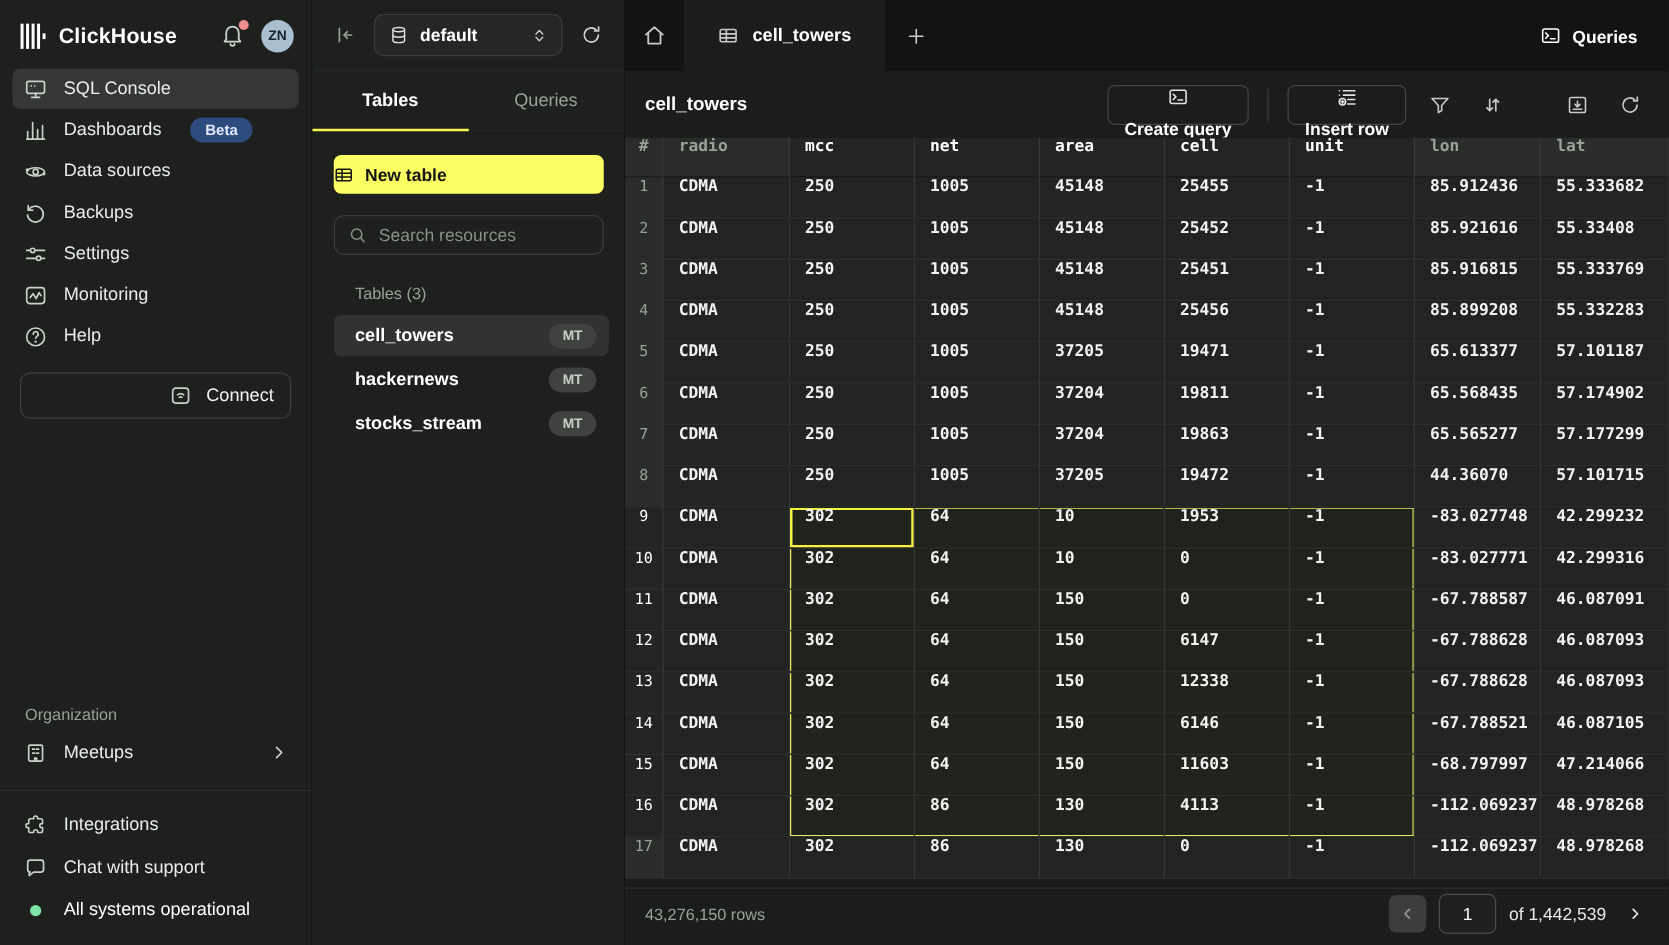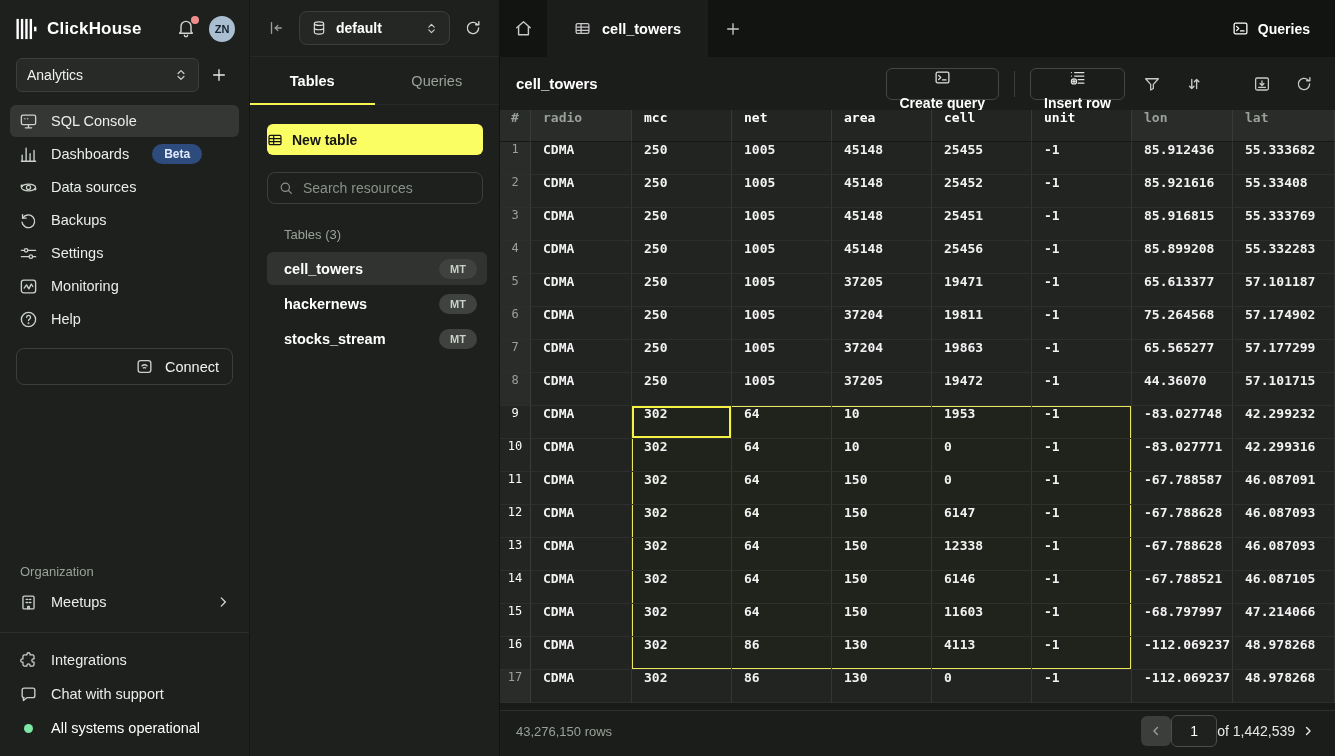--- a/index.html
+++ b/index.html
@@ -109,21 +109,21 @@
   .cell { height:33px; line-height:33px; padding:0 12px; background:#222422; color:#f2f2f2;
     font:700 13px "DejaVu Sans Mono", monospace; white-space:nowrap; overflow:hidden;
     border-right:1px solid #343634; border-bottom:1px solid #2d2f2d; cursor:cell; }
   .cell.gutter { background:#2a2c2a; color:#9aa09a; font-weight:400; font-size:12px;
     text-align:center; padding:0 4px; border-right:1px solid #3a3c3a; cursor:pointer; }
   .cell.gutter.gsel { background:#232523; color:#fff; }
   .cell.insel { background:#20221c; }
 
   
   .grid-footer { height:46px; border-top:1px solid #2e302e; background:#1b1d1b; display:flex;
-    align-items:center; padding:0 14px 5px 16px; flex-shrink:0; }
+    align-items:center; gap:10px; padding:0 14px 5px 16px; flex-shrink:0; }
   .rows-count { color:#9aa09a; font-size:13px; flex:1; }
   .pg-prev { width:30px; height:30px; border-radius:6px; background:#3c3e3c; color:#9a9a9a;
     display:flex; align-items:center; justify-content:center; cursor:pointer; }
   .pg-input { width:46px; height:32px; background:#1f211f; border:1px solid #4a4d4a;
     border-radius:6px; color:#fff; font-size:14px; text-align:center; outline:none;
     font-family:"Liberation Sans",sans-serif; }
   .pg-of { color:#e8e8e8; font-size:14px; }
   .pg-next { width:26px; height:30px; color:#e8e8e8; display:flex; align-items:center;
     justify-content:center; cursor:pointer; }
 </style>
@@ -145,36 +145,20 @@
     <span class="bell-wrap">
       <svg width="20" height="20" viewBox="0 0 24 24" fill="none" stroke="currentColor" stroke-width="1.7" stroke-linecap="round" stroke-linejoin="round">
           <path d="M6 16v-6a6 6 0 0 1 12 0v6l1.6 2.3H4.4L6 16z"></path>
           <path d="M10 20.5a2 2 0 0 0 4 0"></path>
         </svg>
       <span class="bell-dot"></span>
     </span>
     <span class="avatar">ZN</span>
   </div>
 
-  <div class="ws-row">
-    <div class="ws-select">
-      <span>Analytics</span>
-      <span>
-        <svg width="14" height="14" viewBox="0 0 24 24" fill="none" stroke="#c9c9c9" stroke-width="2.2" stroke-linecap="round" stroke-linejoin="round">
-            <path d="M7 9.5 12 4.5l5 5"></path>
-            <path d="M7 14.5l5 5 5-5"></path>
-          </svg>
-      </span>
-    </div>
-    <div class="ws-add">
-      <svg width="16" height="16" viewBox="0 0 24 24" fill="none" stroke="#e8e8e8" stroke-width="2" stroke-linecap="round">
-          <path d="M12 4v16M4 12h16"></path>
-        </svg>
-    </div>
-  </div>
 
   <nav>
     <div class="nav-item selected">
       <span class="nicon">
         <svg viewBox="0 0 24 24" fill="none" stroke="currentColor" stroke-width="1.7" stroke-linecap="round" stroke-linejoin="round">
             <rect x="3" y="4" width="18" height="12" rx="2"></rect>
             <path d="M7.5 8.5h.01M11 8.5h.01"></path>
             <path d="M12 16v4M8 20h8"></path>
           </svg>
       </span>
@@ -523,21 +507,21 @@
           <div class="cell">57.101187</div>
         </div>
         <div class="grid-row">
           <div class="cell gutter">6</div>
           <div class="cell">CDMA</div>
           <div class="cell">250</div>
           <div class="cell">1005</div>
           <div class="cell">37204</div>
           <div class="cell">19811</div>
           <div class="cell">-1</div>
-          <div class="cell">75.264568</div>
+          <div class="cell">65.568435</div>
           <div class="cell">57.174902</div>
         </div>
         <div class="grid-row">
           <div class="cell gutter">7</div>
           <div class="cell">CDMA</div>
           <div class="cell">250</div>
           <div class="cell">1005</div>
           <div class="cell">37204</div>
           <div class="cell">19863</div>
           <div class="cell">-1</div>

